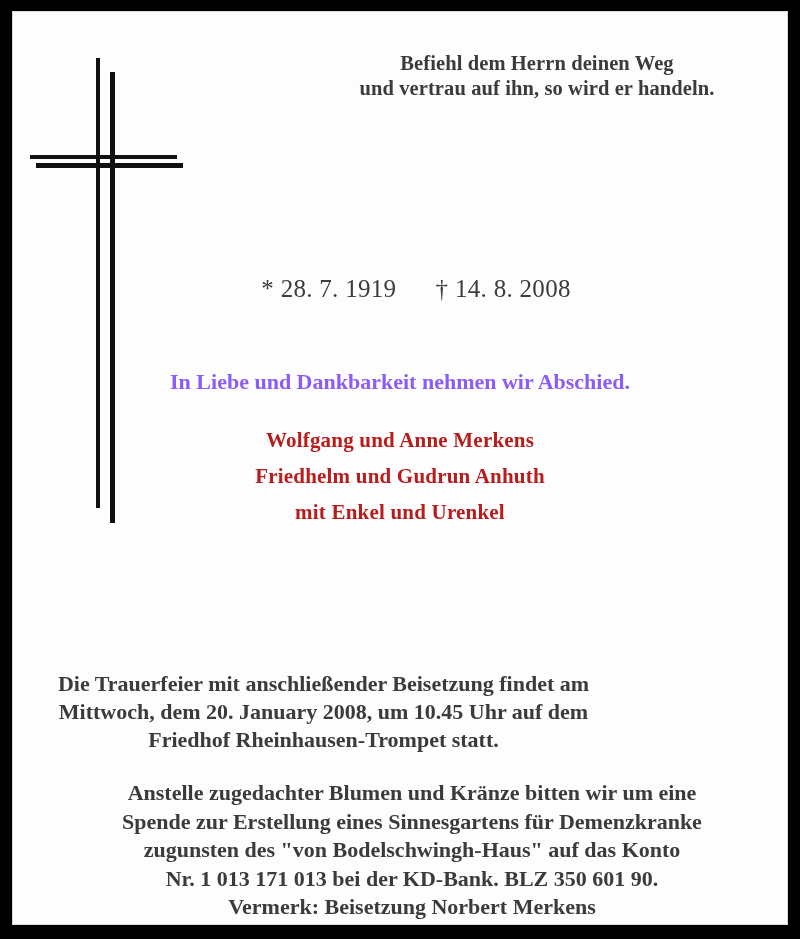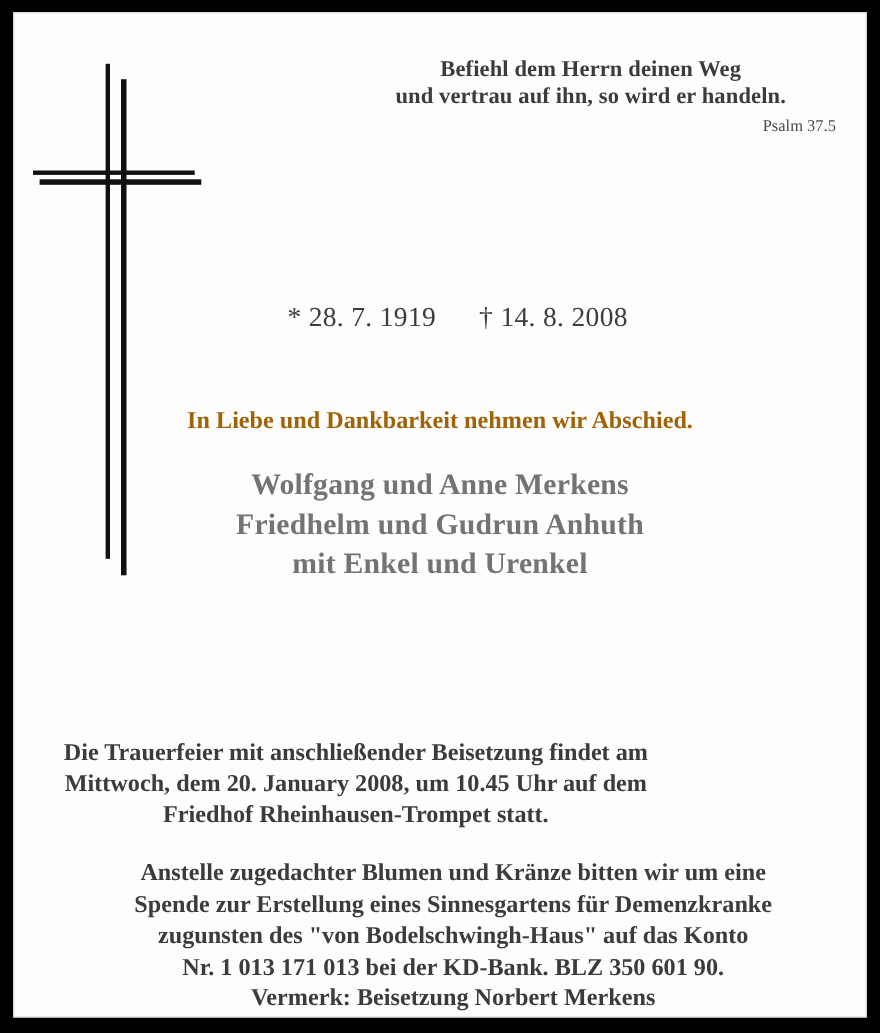--- a/index.html
+++ b/index.html
@@ -105,34 +105,34 @@
   #life-dates .date-gap { display: inline-block; width: 26px; }
 
   #farewell-line {
     position: absolute;
     left: 0;
     top: 358px;
     width: 776px;
     text-align: center;
     font-size: 22px;
     font-weight: bold;
-    color: #a16207;
+    color: #8b5cf6;
   }
 
   #family-block {
     position: absolute;
     left: 0;
     top: 411px;
     width: 776px;
     text-align: center;
   }
   #family-block .family-line {
-    font-size: 27px;
-    font-weight: bold;
-    color: #737373;
+    font-size: 21px;
+    font-weight: bold;
+    color: #b91c1c;
     line-height: 36px;
     letter-spacing: 0.2px;
   }
 
   #address-block {
     position: absolute;
     left: 0;
     top: 559px;
     width: 776px;
     text-align: center;
@@ -185,21 +185,20 @@
     <div id="cross-graphic">
       <div class="cross-bar" id="cross-vertical-left"></div>
       <div class="cross-bar" id="cross-vertical-right"></div>
       <div class="cross-bar" id="cross-horizontal-upper"></div>
       <div class="cross-bar" id="cross-horizontal-lower"></div>
     </div>
 
     <div class="epigraph-block">
       <div class="epigraph-line">Befiehl dem Herrn deinen Weg</div>
       <div class="epigraph-line">und vertrau auf ihn, so wird er handeln.</div>
-      <div id="epigraph-source">Psalm 37.5</div>
     </div>
 
 
     <div id="life-dates">
       <span>*</span>
       <span>28. 7. 1919</span>
       <span class="date-gap"></span>
       <span>†</span>
       <span>14. 8. 2008</span>
     </div>

